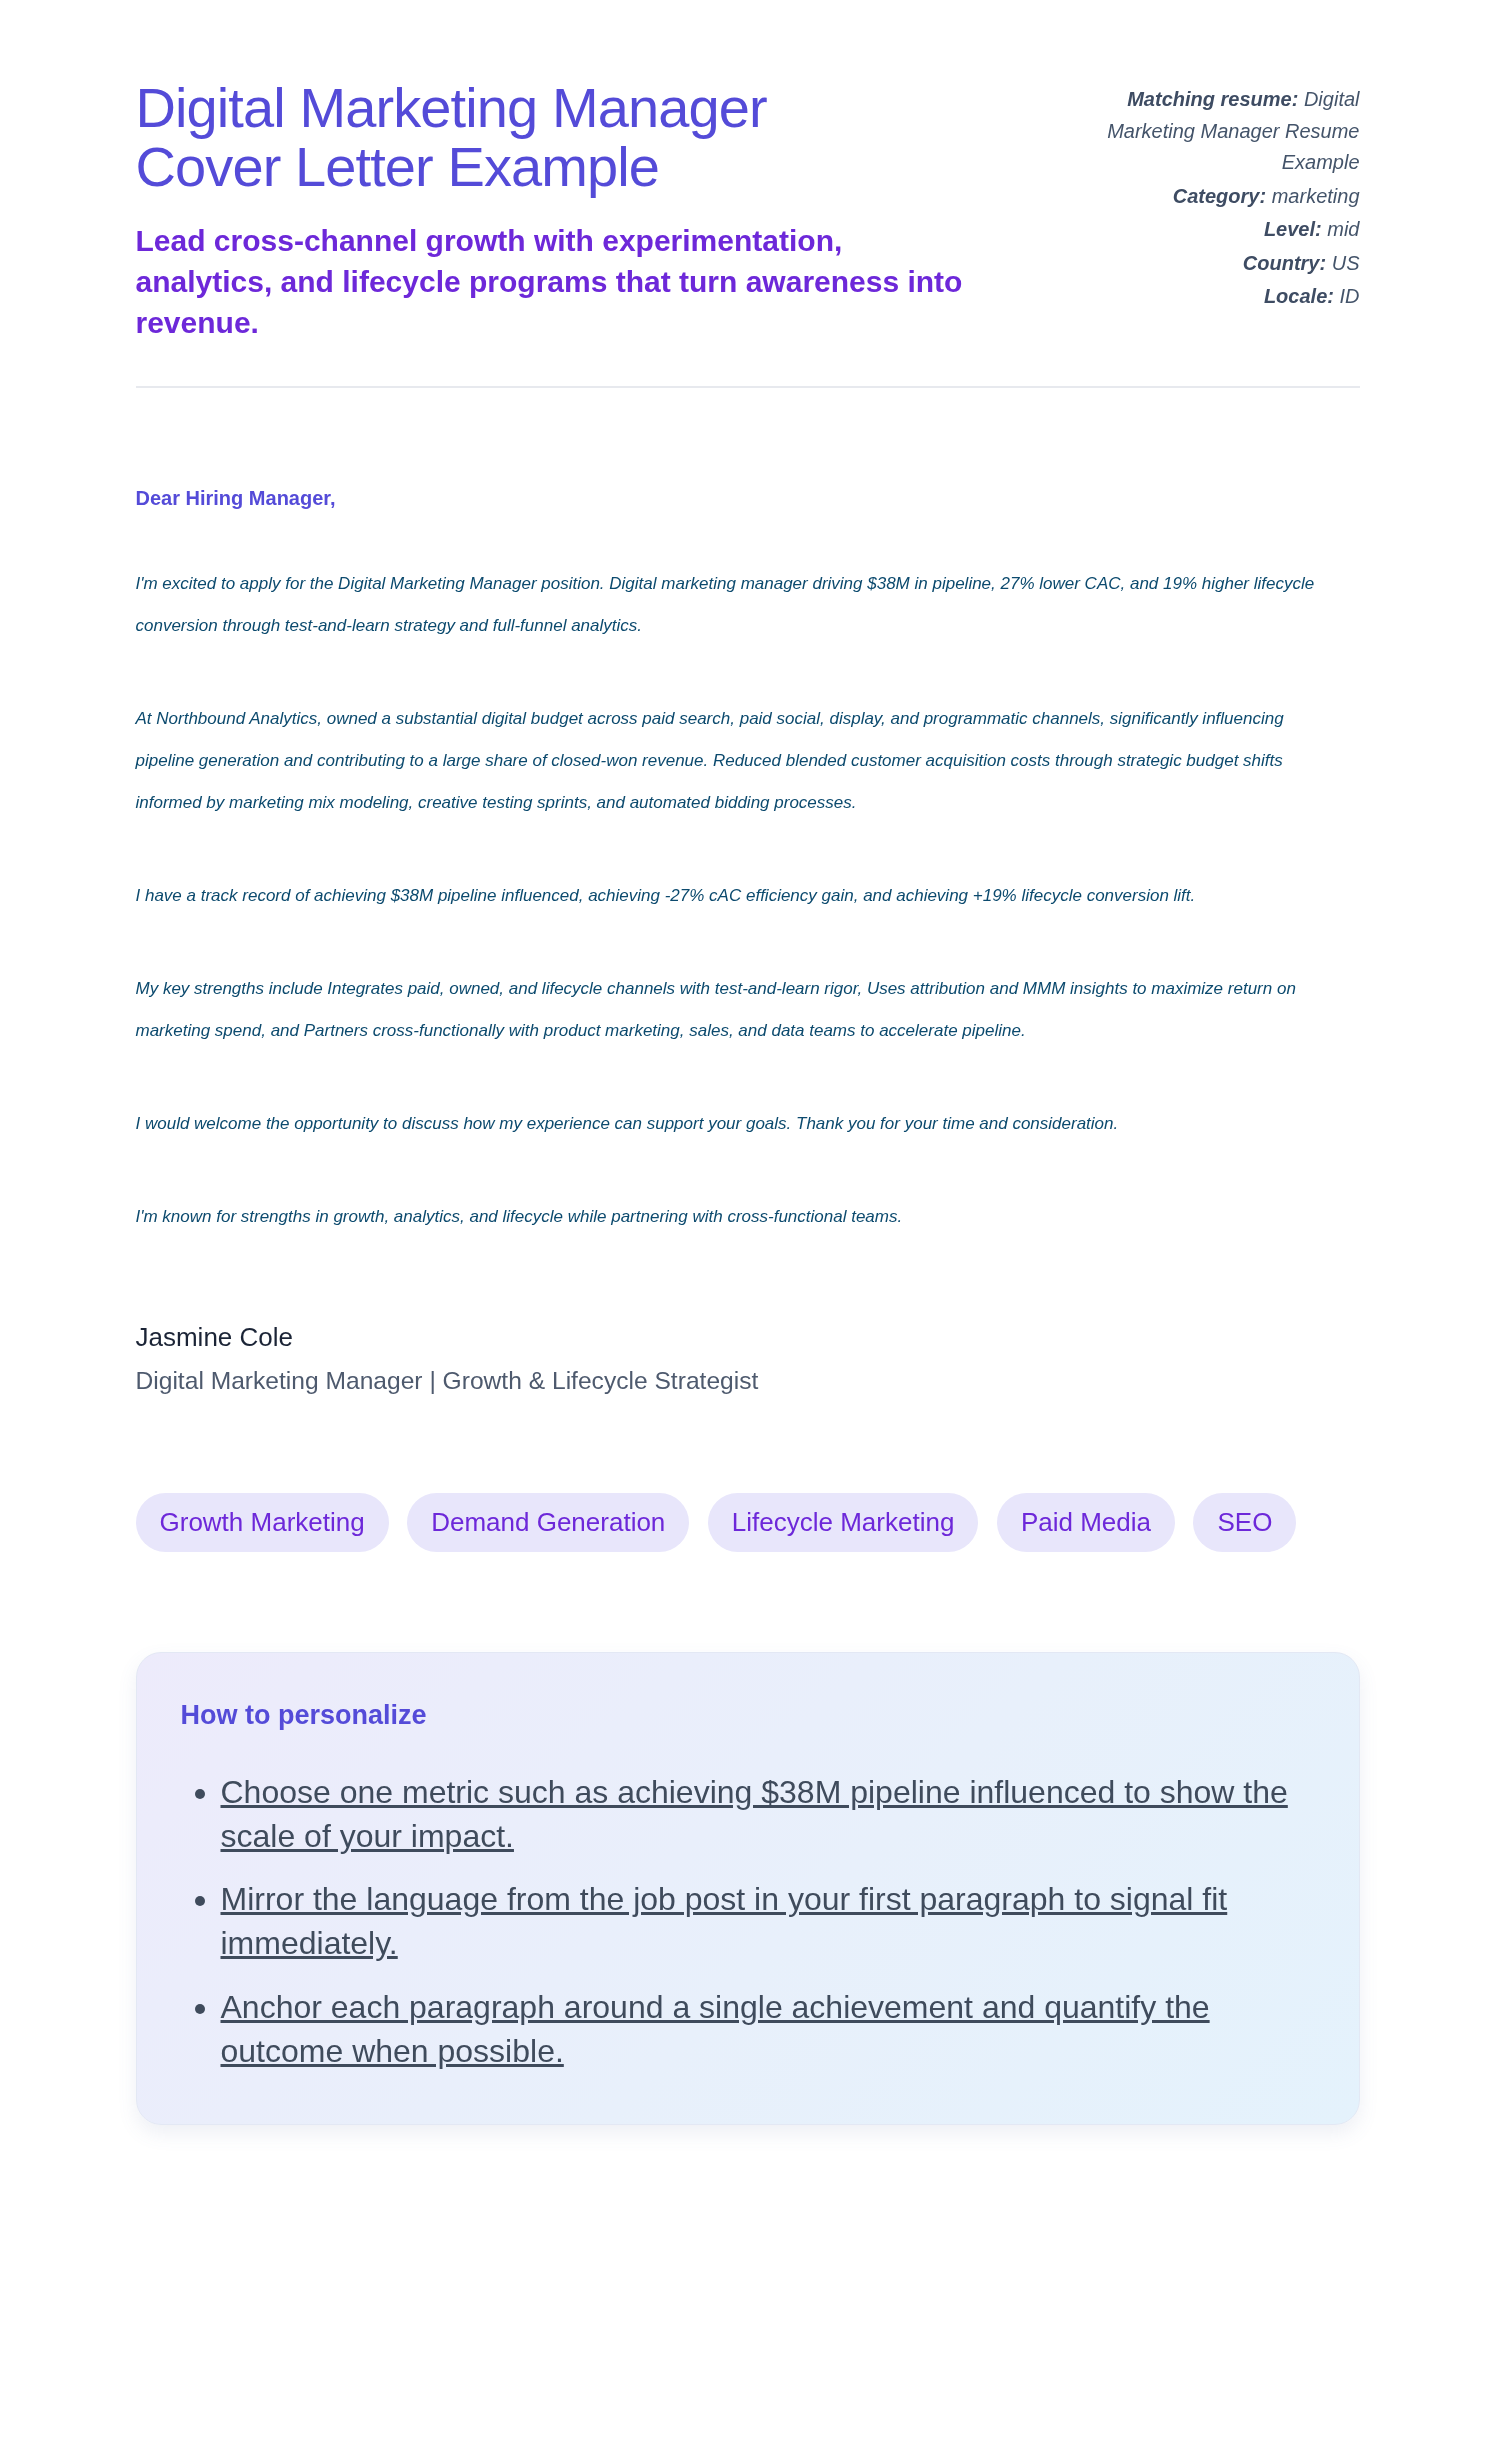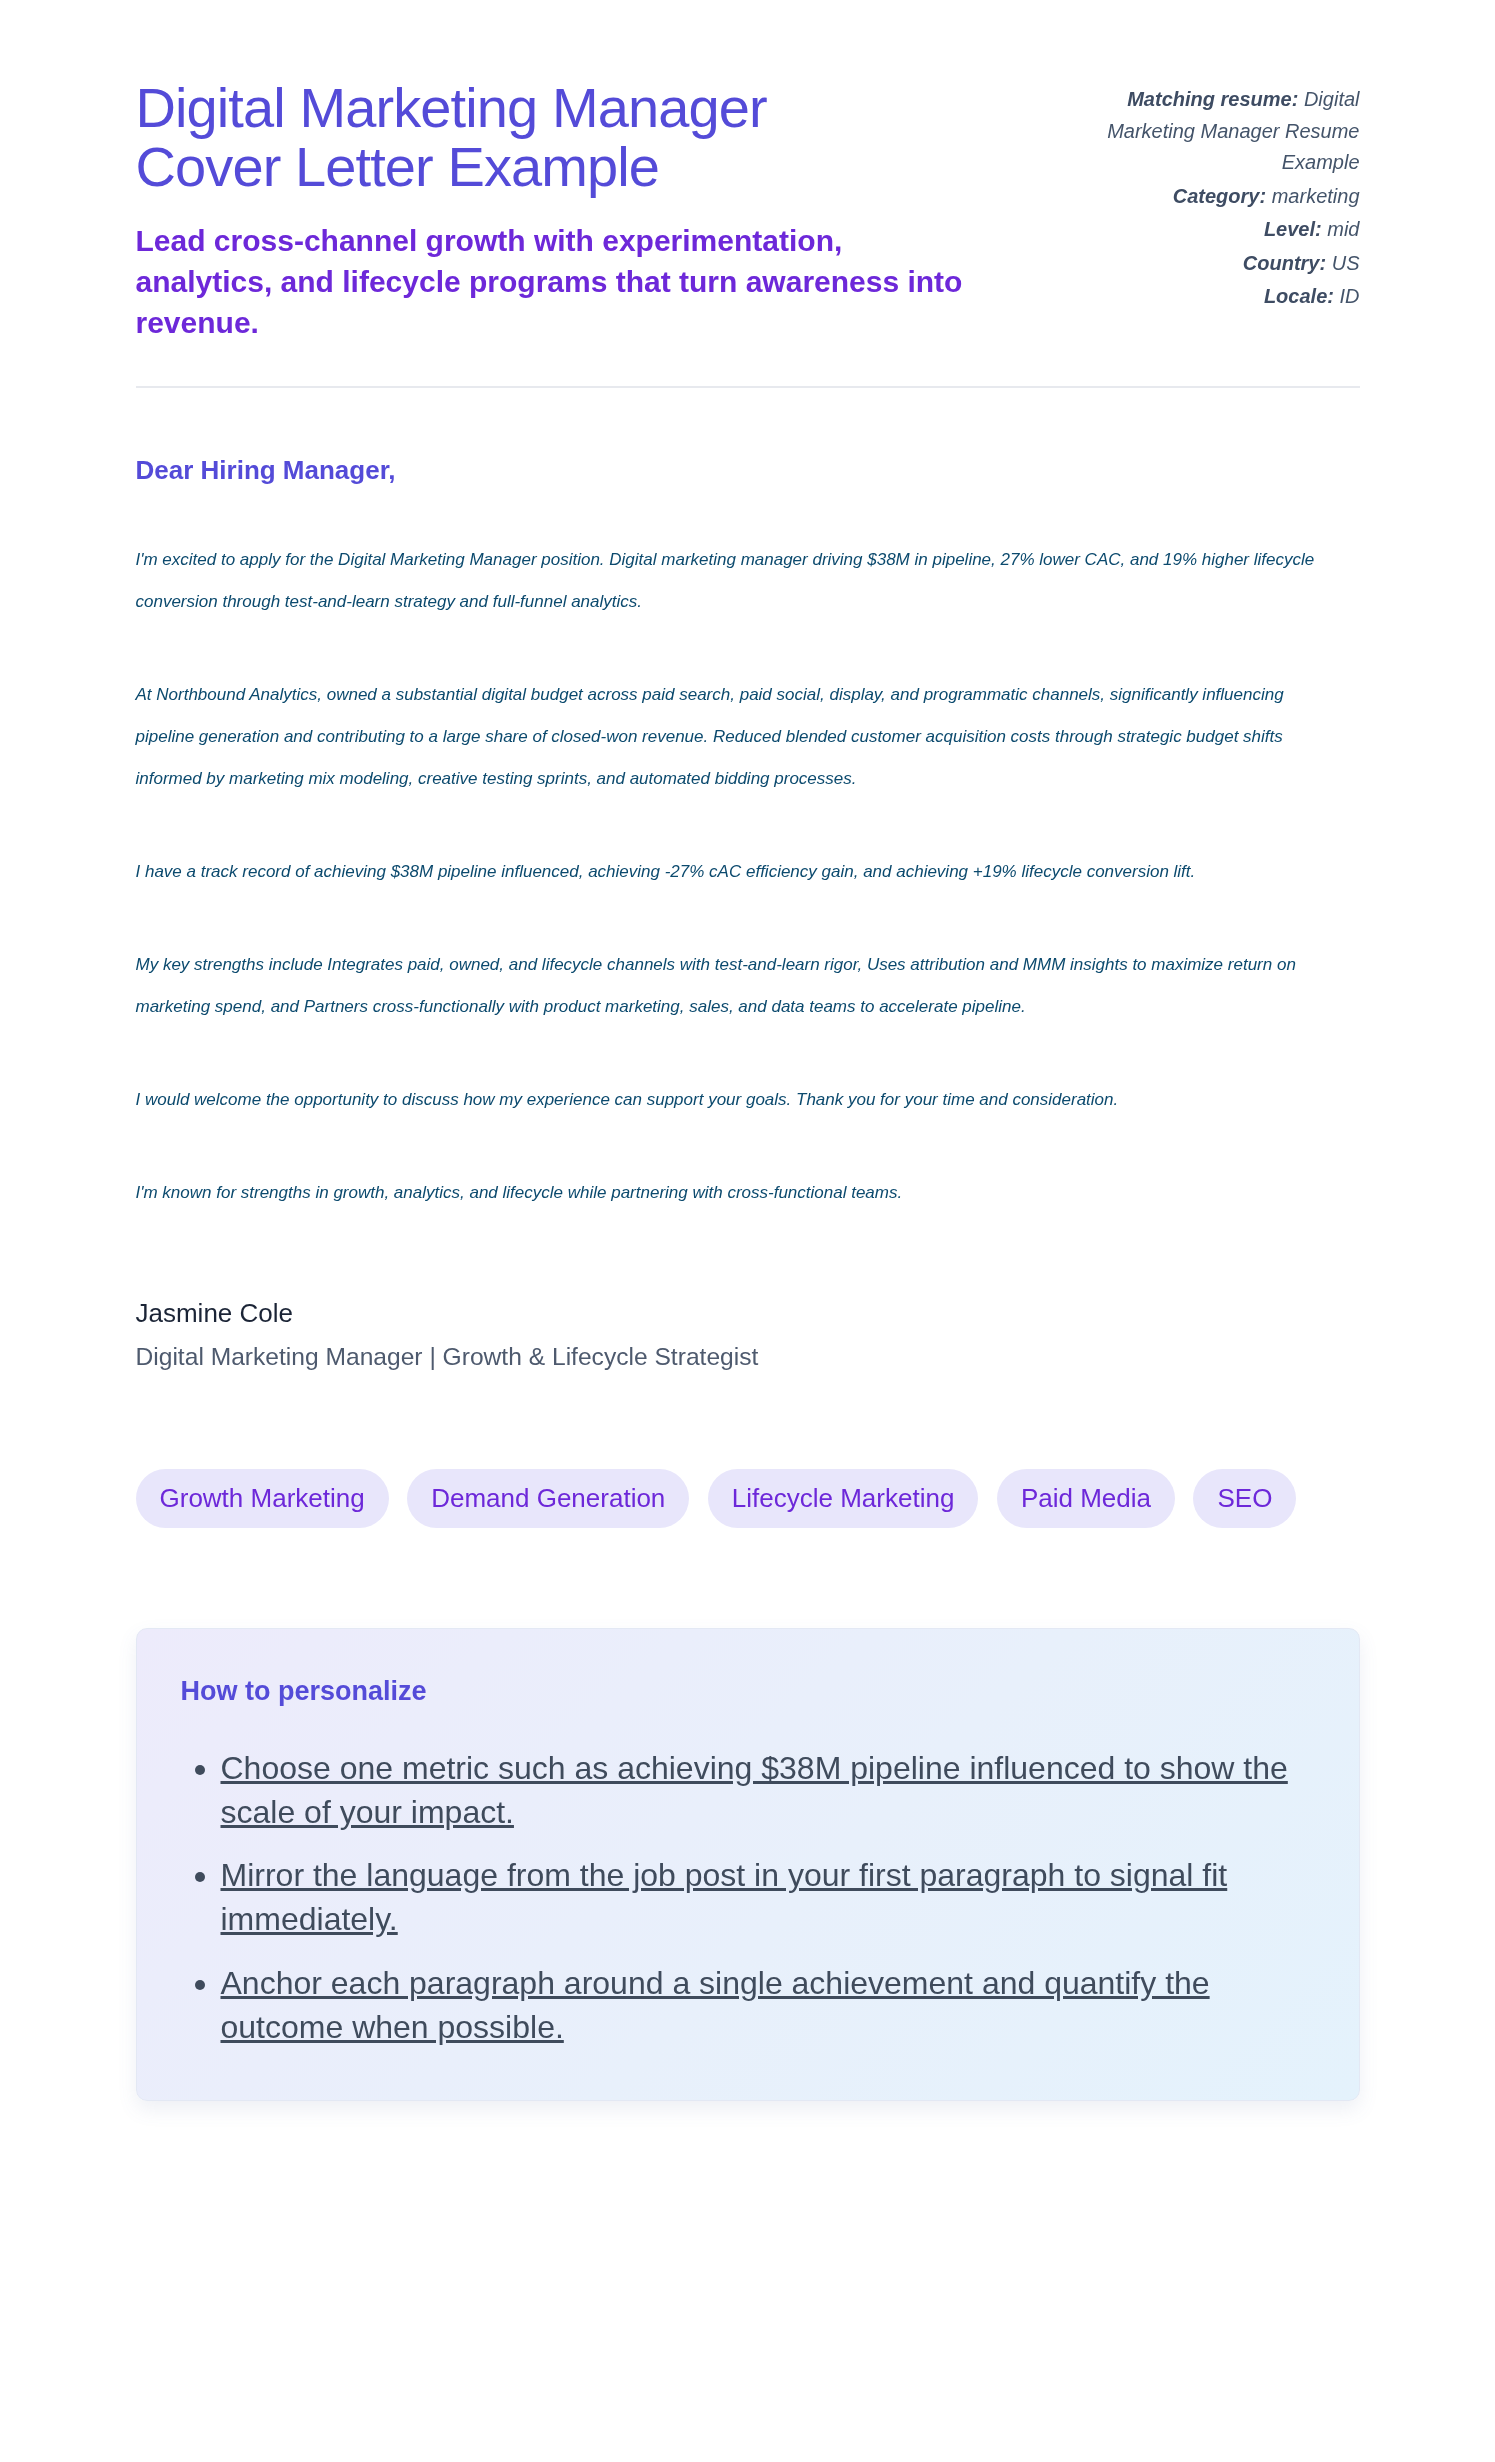--- a/index.html
+++ b/index.html
@@ -46,23 +46,23 @@
 
   
   .divider {
     border: none;
     border-top: 2.6px solid #e7e9ee;
     margin-top: 42px;
   }
 
   
   .greeting {
-    margin-top: 67px;
+    margin-top: 99px;
     color: #544bd8;
-    font-size: 26px;
+    font-size: 20px;
     font-weight: bold;
   }
   .letter-body { margin-top: 53px; }
   .letter-body p {
     font-size: 17px;
     line-height: 42px;
     color: #0c4a6e;
     margin-bottom: 51px;
     max-width: 1196px;
     font-style: italic;
@@ -84,21 +84,21 @@
     padding: 16.7px 24px;
     border-radius: 879px;
     white-space: nowrap;
     cursor: pointer;
   }
 
   
   .tip-box {
     margin-top: 100px;
     margin-bottom: 84px;
-    border-radius: 11px;
+    border-radius: 25px;
     border: 0.9px solid #e3e8f4;
     background: linear-gradient(135deg, #edebfb 0%, #e8f0fb 55%, #e4f2fc 100%);
     box-shadow: 0 8.8px 19.3px rgba(90, 110, 160, 0.10);
     padding: 47px 44px 51px 44px;
   }
   .tip-title {
     color: #544bd8;
     font-size: 27px;
     font-weight: bold;
   }

